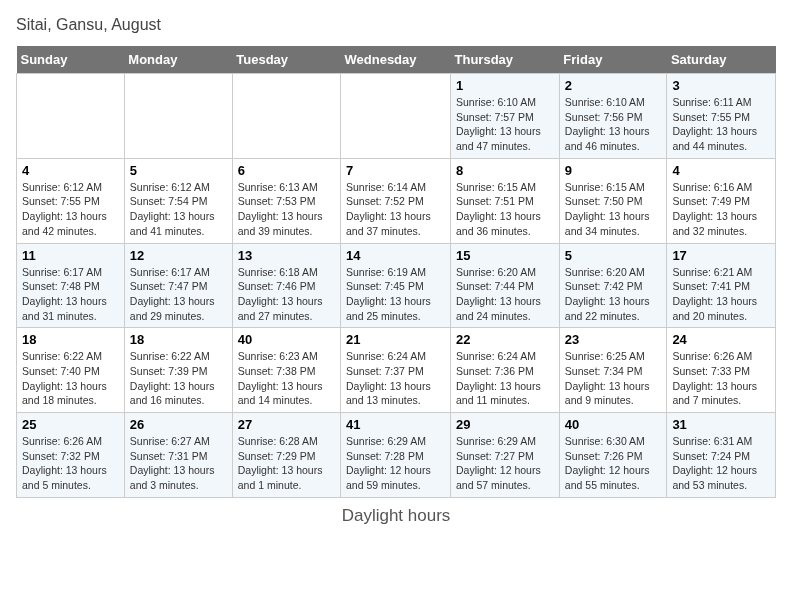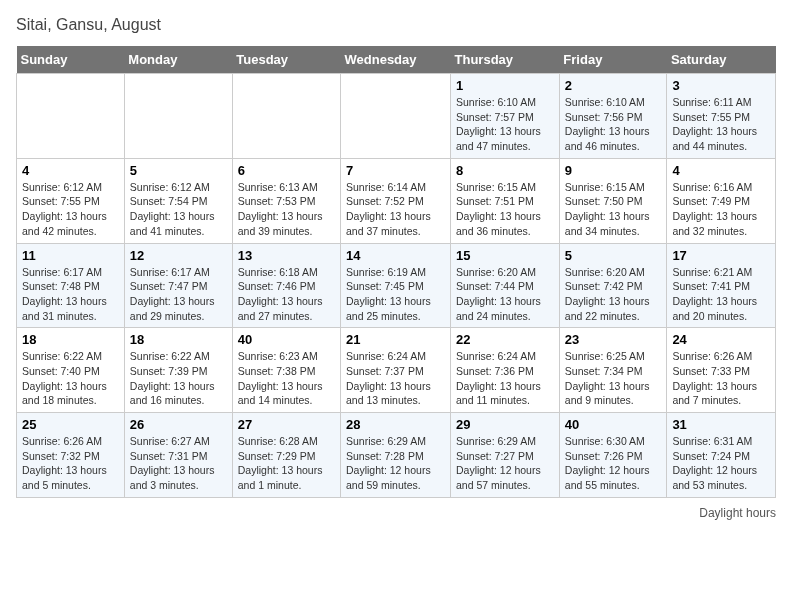--- a/index.html
+++ b/index.html
@@ -74,23 +74,23 @@
     .day-info {
       color: #333;
       line-height: 1.4;
       font-size: 10.5px;
     }
     .empty-cell {
       background: #fff !important;
     }
     .footer {
       margin-top: 8px;
-      font-size: 12px;
+      font-size: 17px;
       color: #555;
-      text-align: right;
+      text-align: center;
     }
   </style>
 </head>
 <body>
 
 <div class="header">
   <div class="title-block">
     <div class="location">Sitai, Gansu, August</div>
   </div>
 </div>
@@ -223,21 +223,21 @@
         </td>
         <td>
           <span class="day-number">26</span>
           <div class="day-info">Sunrise: 6:27 AM<br>Sunset: 7:31 PM<br>Daylight: 13 hours and 3 minutes.</div>
         </td>
         <td>
           <span class="day-number">27</span>
           <div class="day-info">Sunrise: 6:28 AM<br>Sunset: 7:29 PM<br>Daylight: 13 hours and 1 minute.</div>
         </td>
         <td>
-          <span class="day-number">28</span>
+          <span class="day-number">41</span>
           <div class="day-info">Sunrise: 6:29 AM<br>Sunset: 7:28 PM<br>Daylight: 12 hours and 59 minutes.</div>
         </td>
         <td>
           <span class="day-number">29</span>
           <div class="day-info">Sunrise: 6:29 AM<br>Sunset: 7:27 PM<br>Daylight: 12 hours and 57 minutes.</div>
         </td>
         <td>
           <span class="day-number">40</span>
           <div class="day-info">Sunrise: 6:30 AM<br>Sunset: 7:26 PM<br>Daylight: 12 hours and 55 minutes.</div>
         </td>

